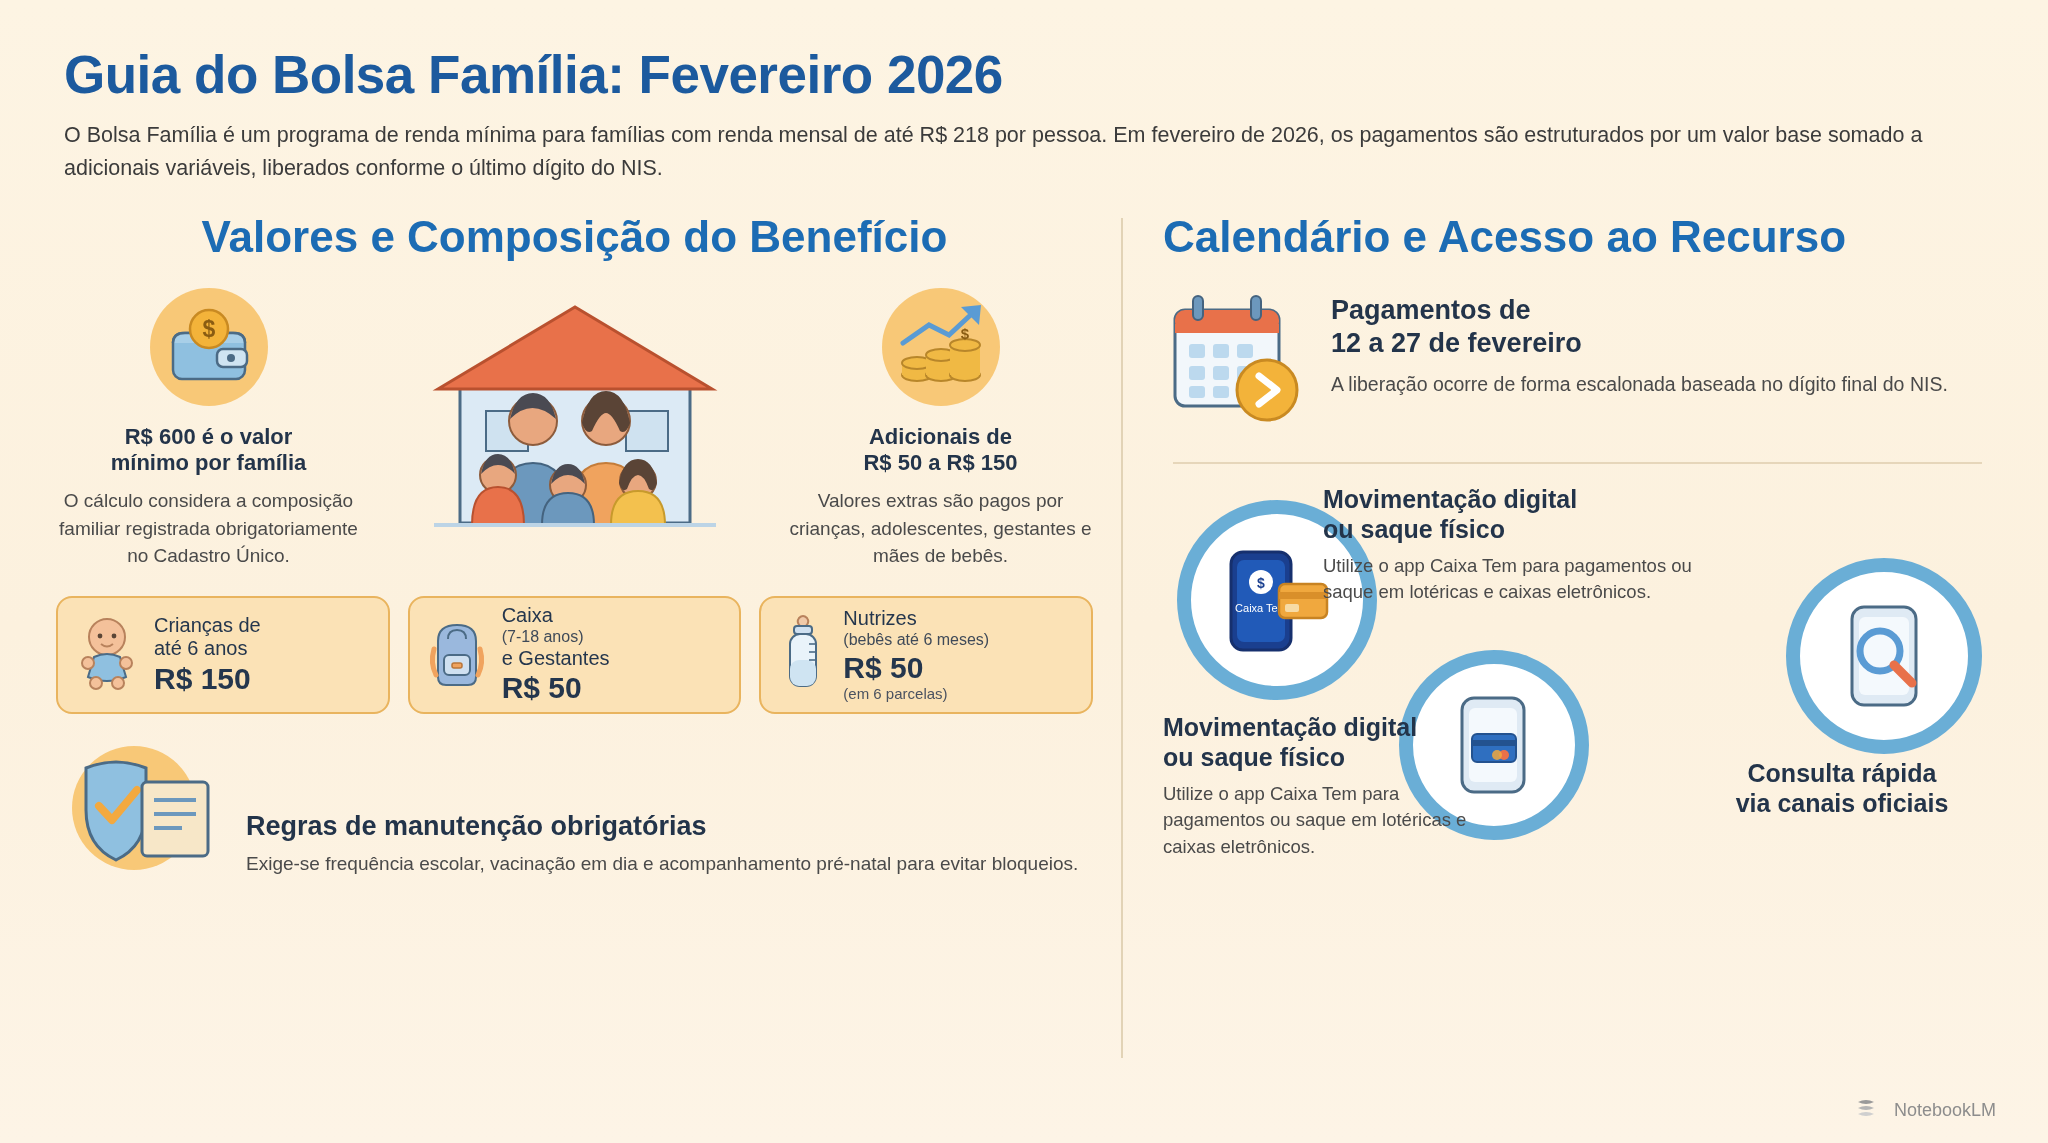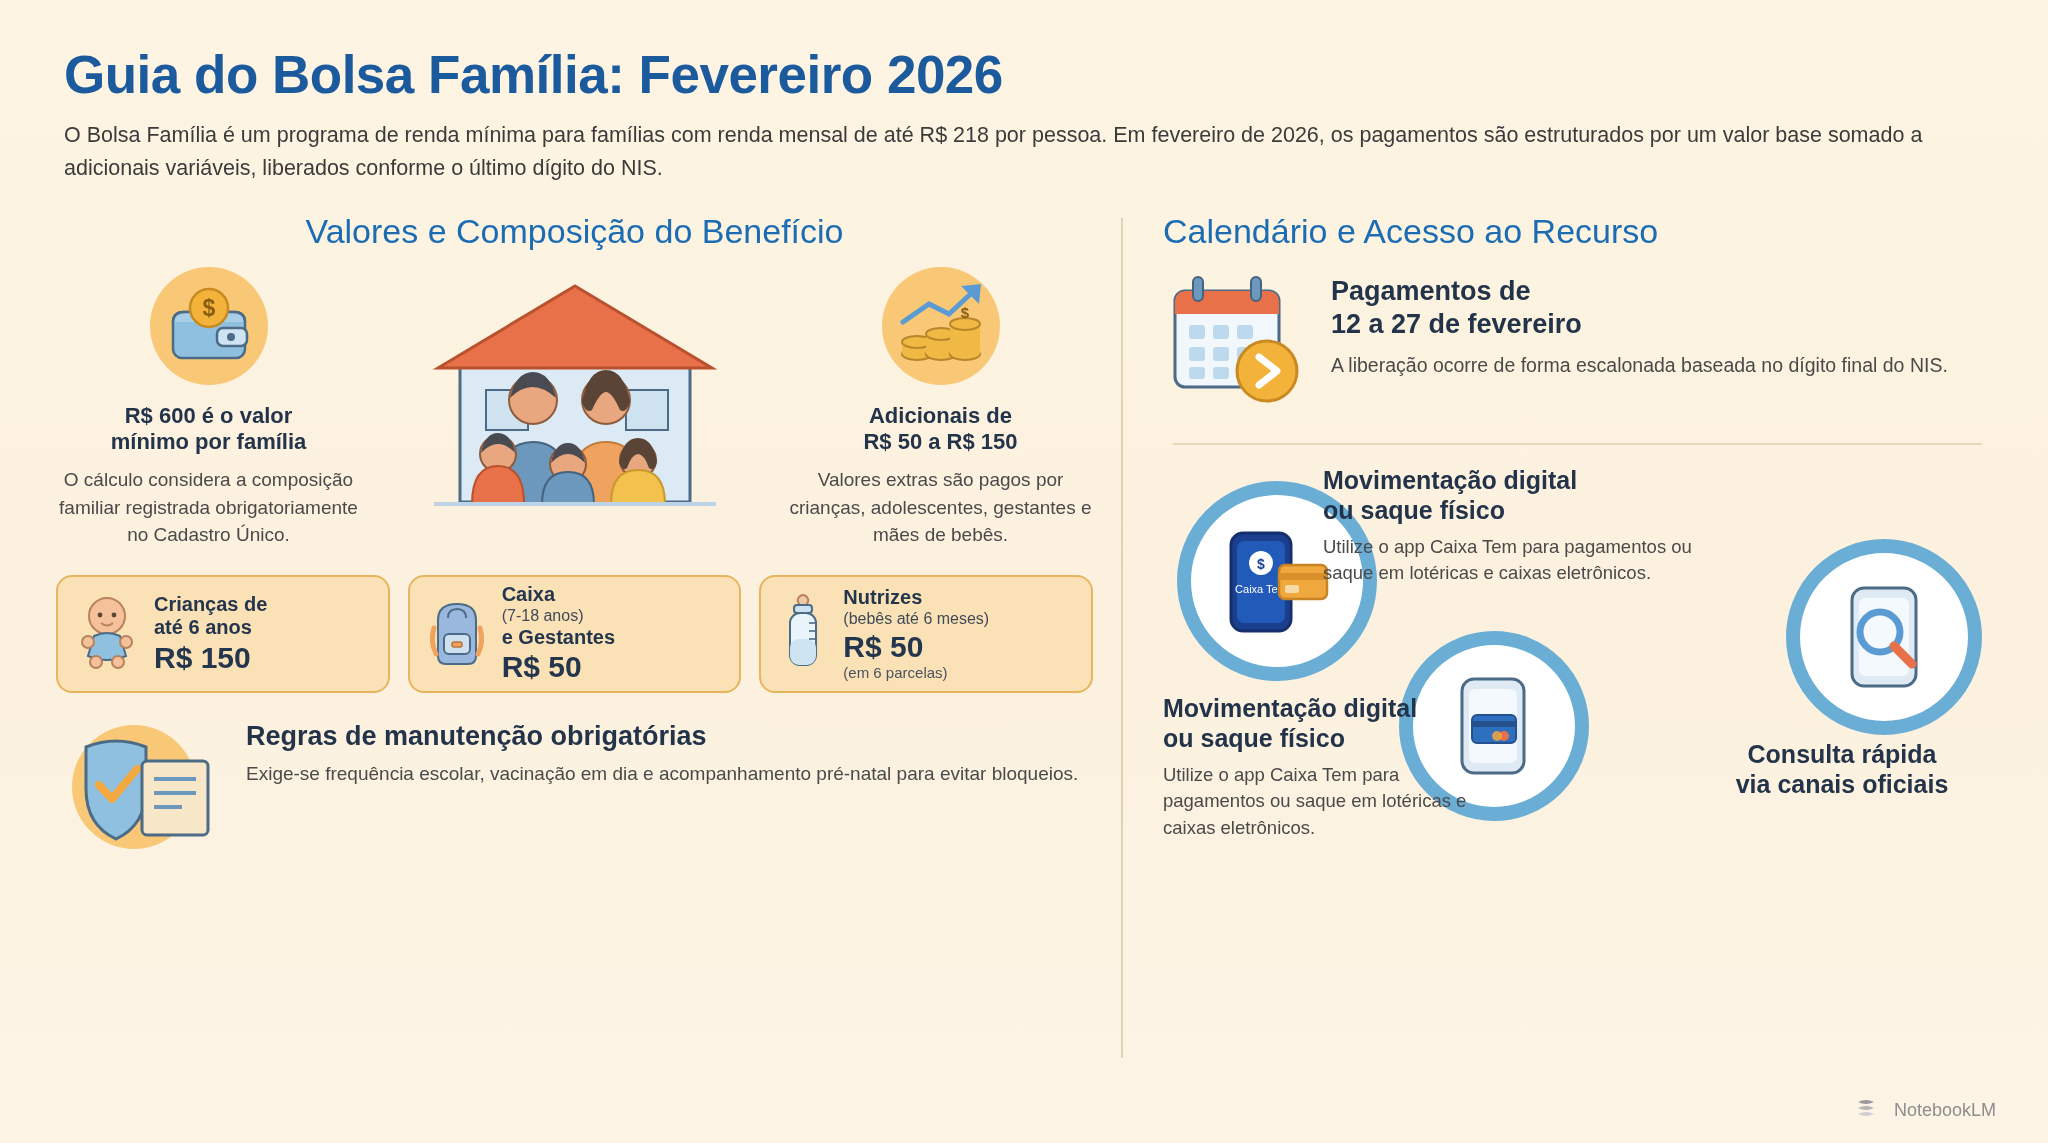--- a/index.html
+++ b/index.html
@@ -53,25 +53,25 @@
     background: #e2d3b6;
     margin: 6px 0 40px 0;
     height: 840px;
   }
   .col-right {
     flex: 1;
     padding-left: 40px;
     position: relative;
   }
   .col-title {
-    font-size: 34px;
-    font-weight: normal;
+    font-size: 44px;
+    font-weight: bold;
     color: #1c6cb4;
     text-align: center;
-    margin-bottom: 16px;
+    margin-bottom: 26px;
   }
   .col-title.right { text-align: left; }
 
   
   .top-row {
     display: flex;
     align-items: flex-start;
     justify-content: space-between;
     margin-top: 14px;
   }
@@ -124,29 +124,29 @@
     border-radius: 16px;
     height: 118px;
     display: flex;
     align-items: center;
     padding: 0 14px;
     gap: 12px;
     flex: 1;
   }
   .card-icon { flex: 0 0 auto; }
   .card-text { line-height: 1.18; }
-  .card-t1 { font-size: 20px; font-weight: bold; color: #24364d; }
+  .card-t1 { font-size: 20px; font-weight: normal; color: #24364d; }
   .card-t2 { font-size: 16px; color: #3f4a58; }
   .card-val { font-size: 30px; font-weight: bold; color: #24364d; }
   .card-sub { font-size: 15px; color: #4a5260; }
 
   
   .rules {
     display: flex;
-    align-items: flex-start;
+    align-items: flex-end;
     gap: 18px;
     margin-top: 28px;
   }
   .rules-icon { flex: 0 0 auto; }
   .rules-head { font-size: 27px; font-weight: bold; color: #23344a; margin-bottom: 8px; }
   .rules-body { font-size: 19px; line-height: 1.45; color: #4a4a4a; }
 
   
   .right-item {
     display: flex;

